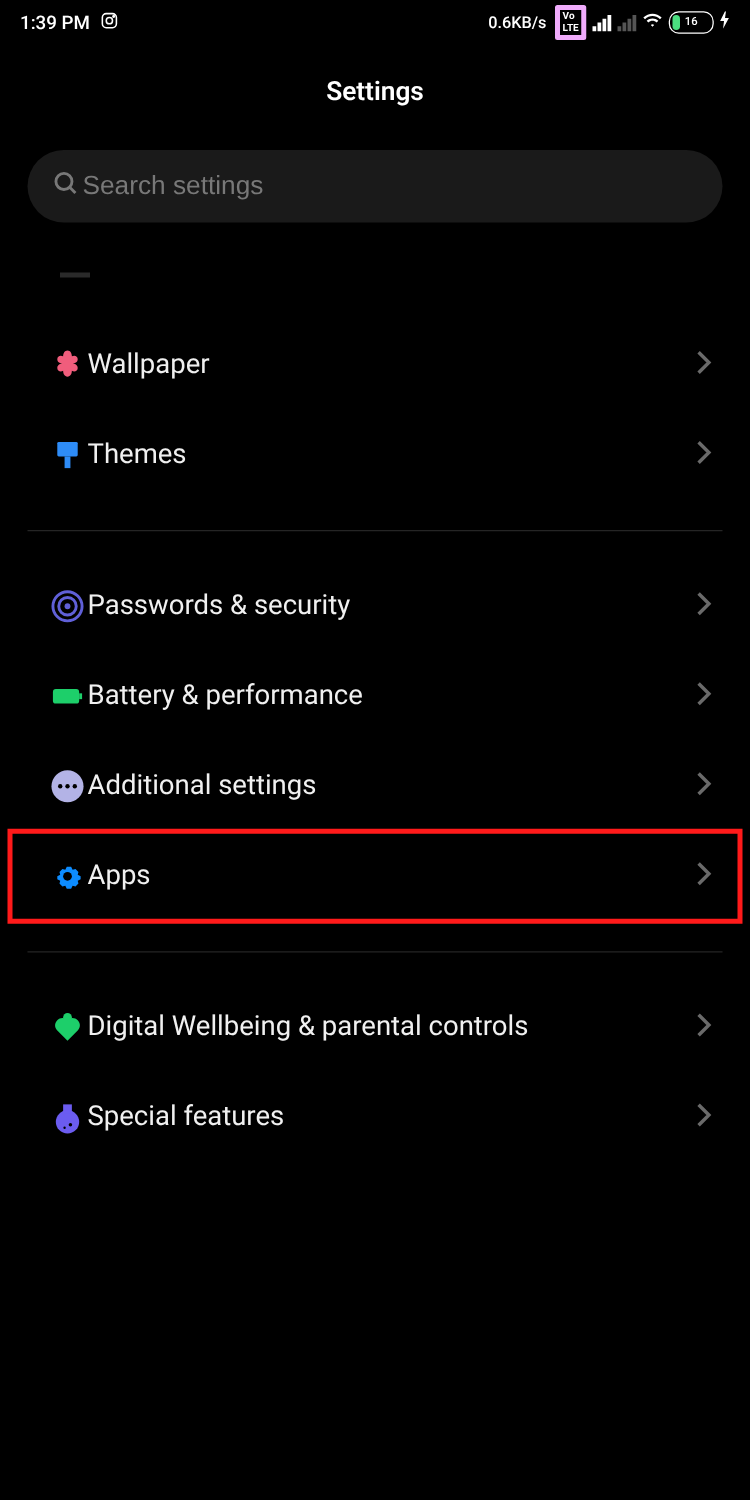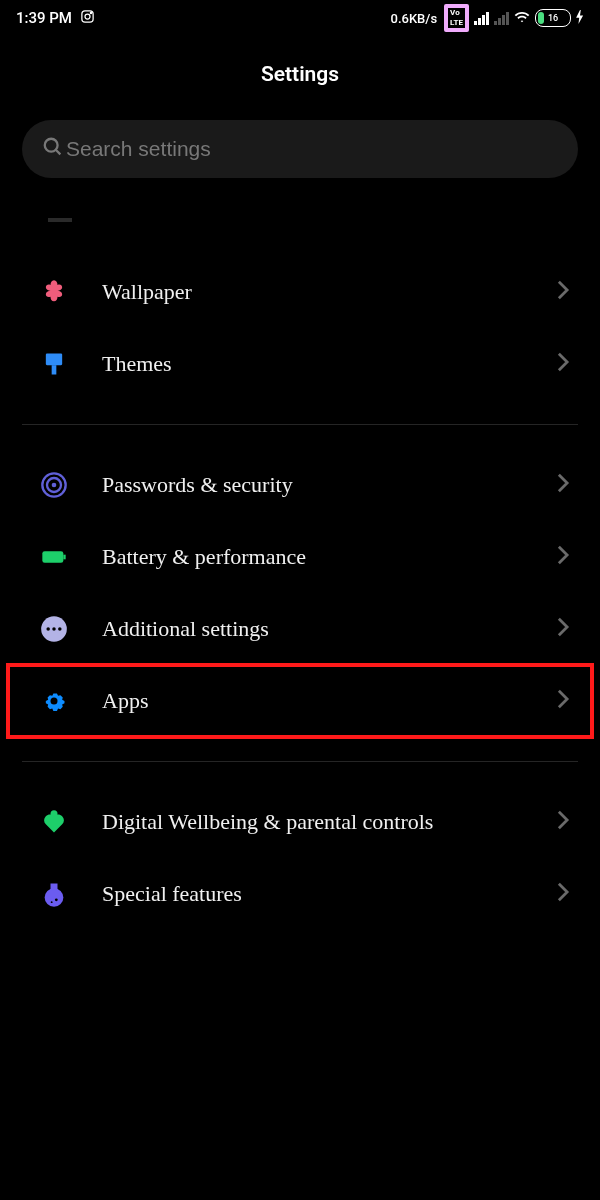--- a/index.html
+++ b/index.html
@@ -89,23 +89,21 @@
 .group { padding: 14px 0; }
 .divider {
   height: 1px;
   background: #252525;
   margin: 10px 22px;
 }
 .item {
   display: flex;
   align-items: center;
   padding: 20px 30px 20px 38px;
-  gap: 32px;
   position: relative;
-  font-family: Liberation Serif, serif;
 }
 .item.highlighted {
   outline: 4px solid #ff1a1a;
   outline-offset: -2px;
   margin: 0 8px;
   padding: 20px 22px 20px 30px;
 }
 .icon-wrap {
   width: 32px;
   height: 32px;

